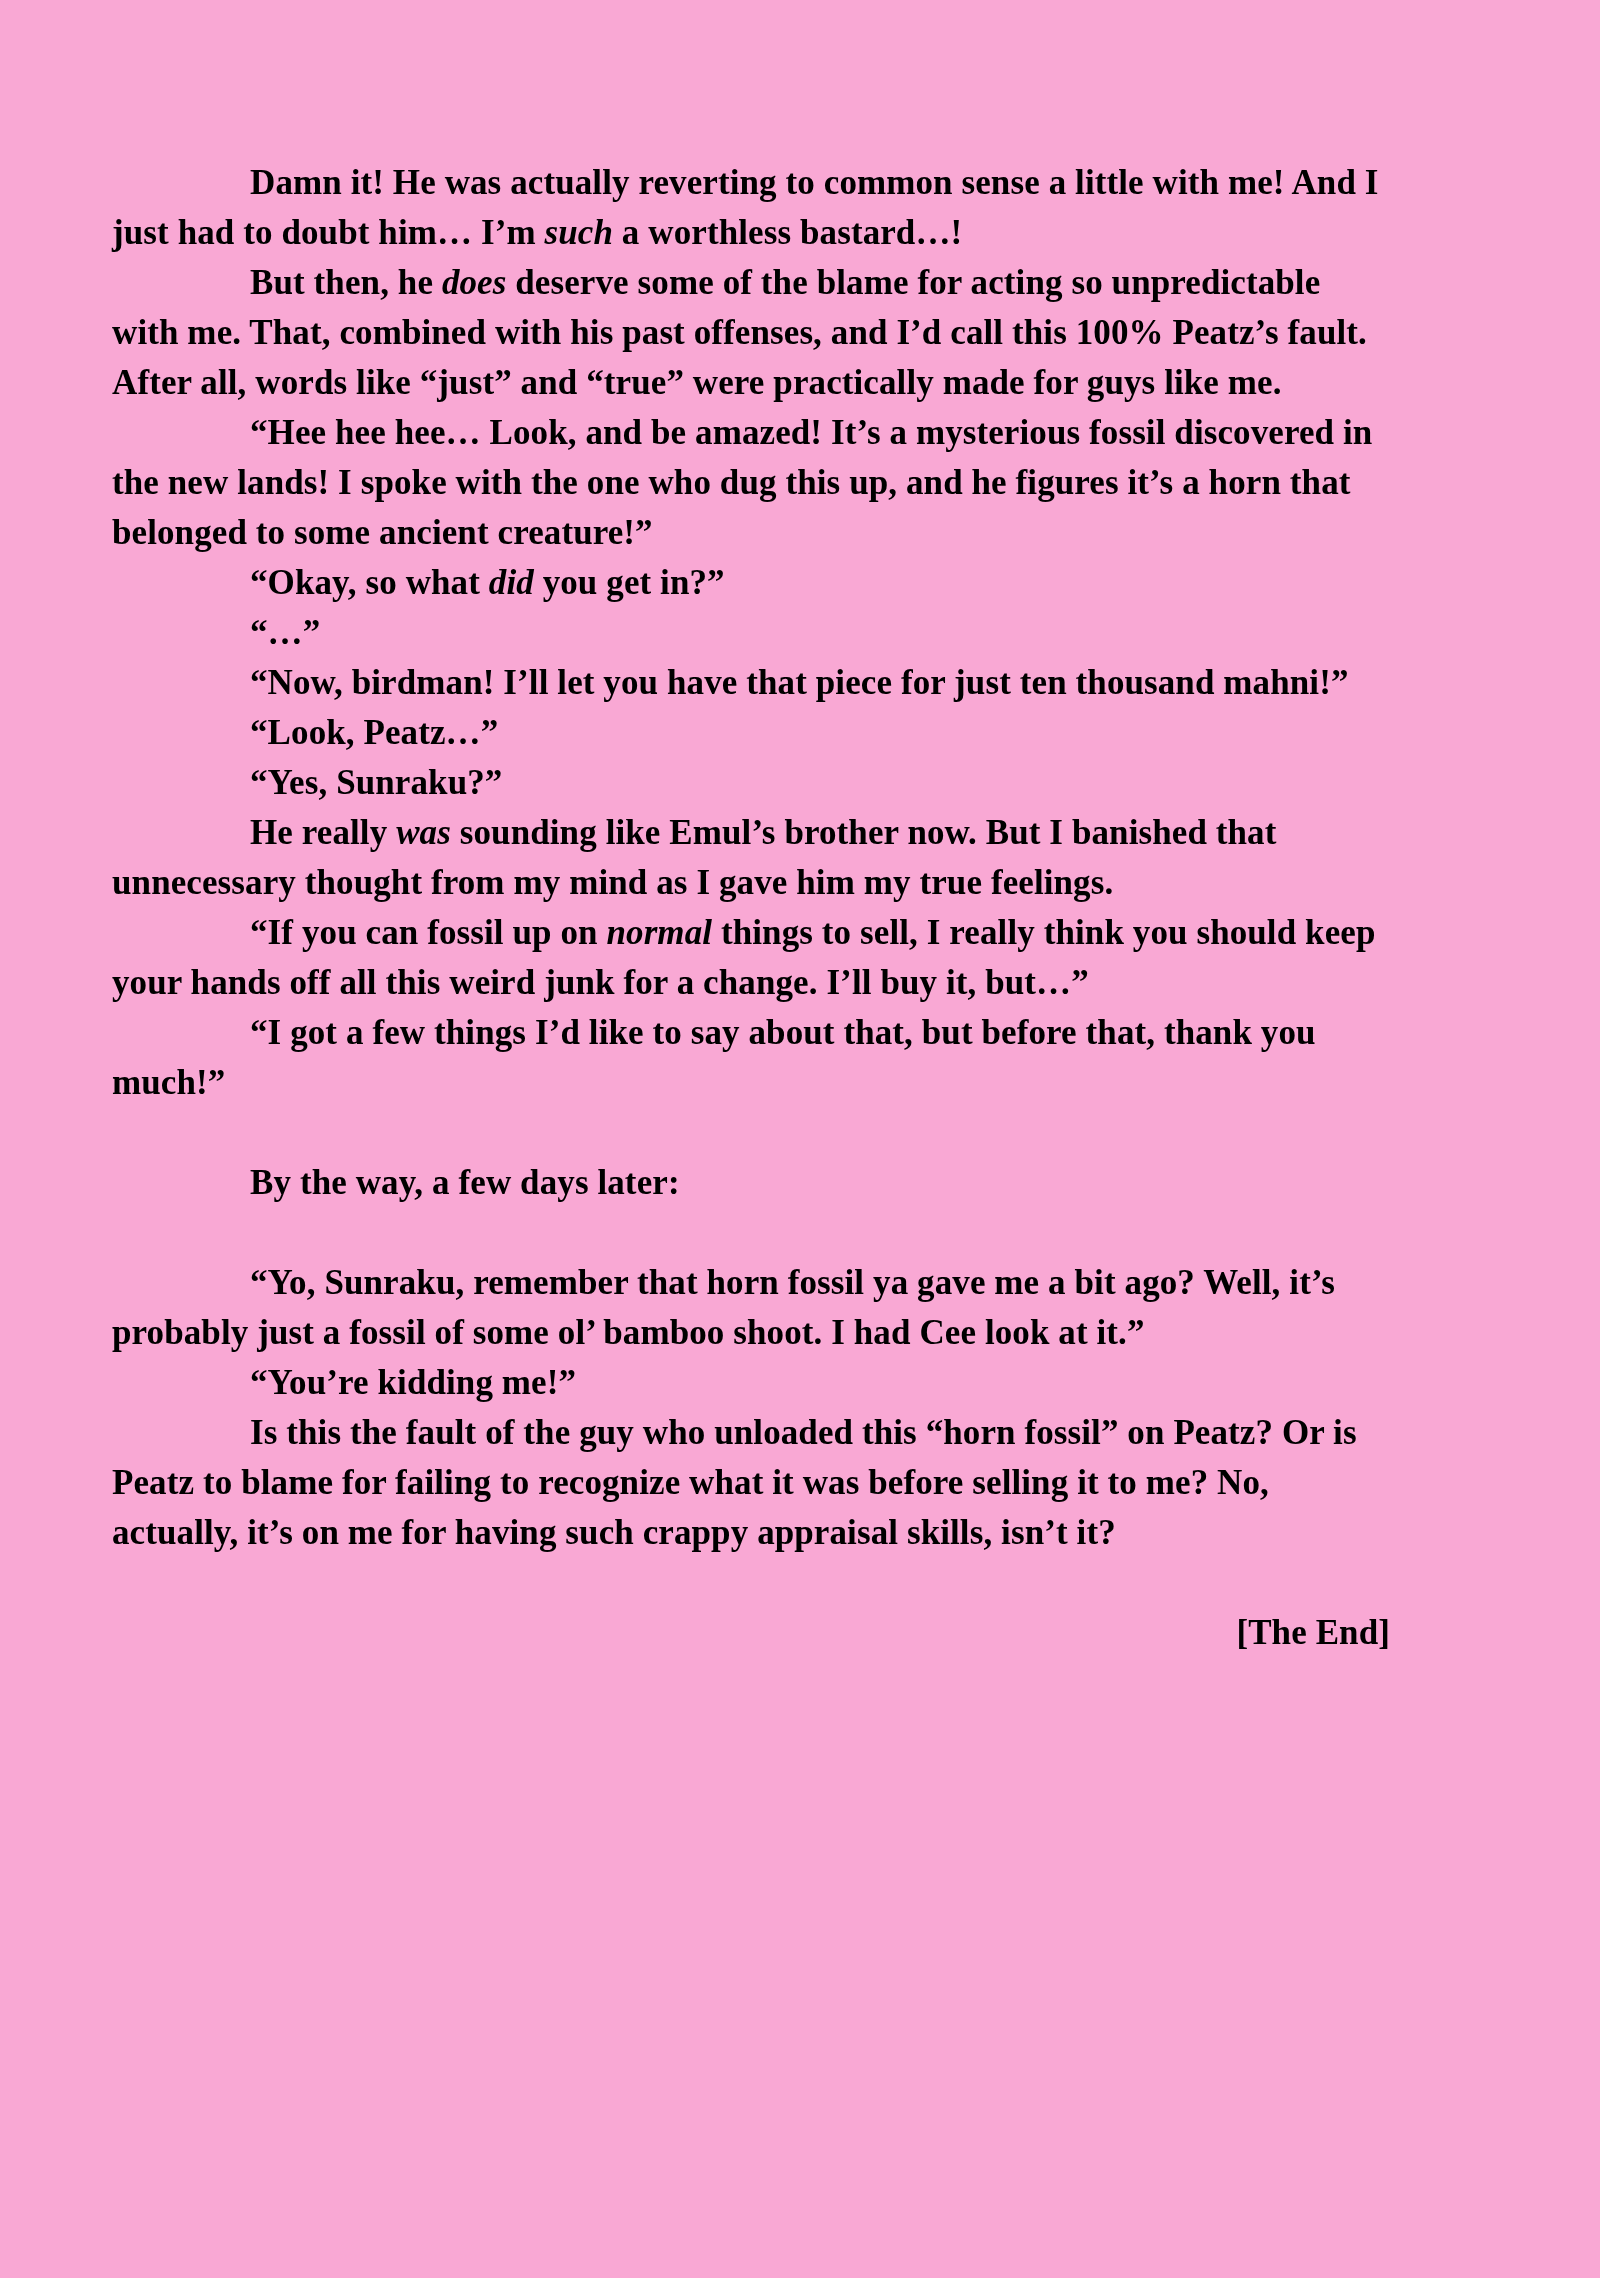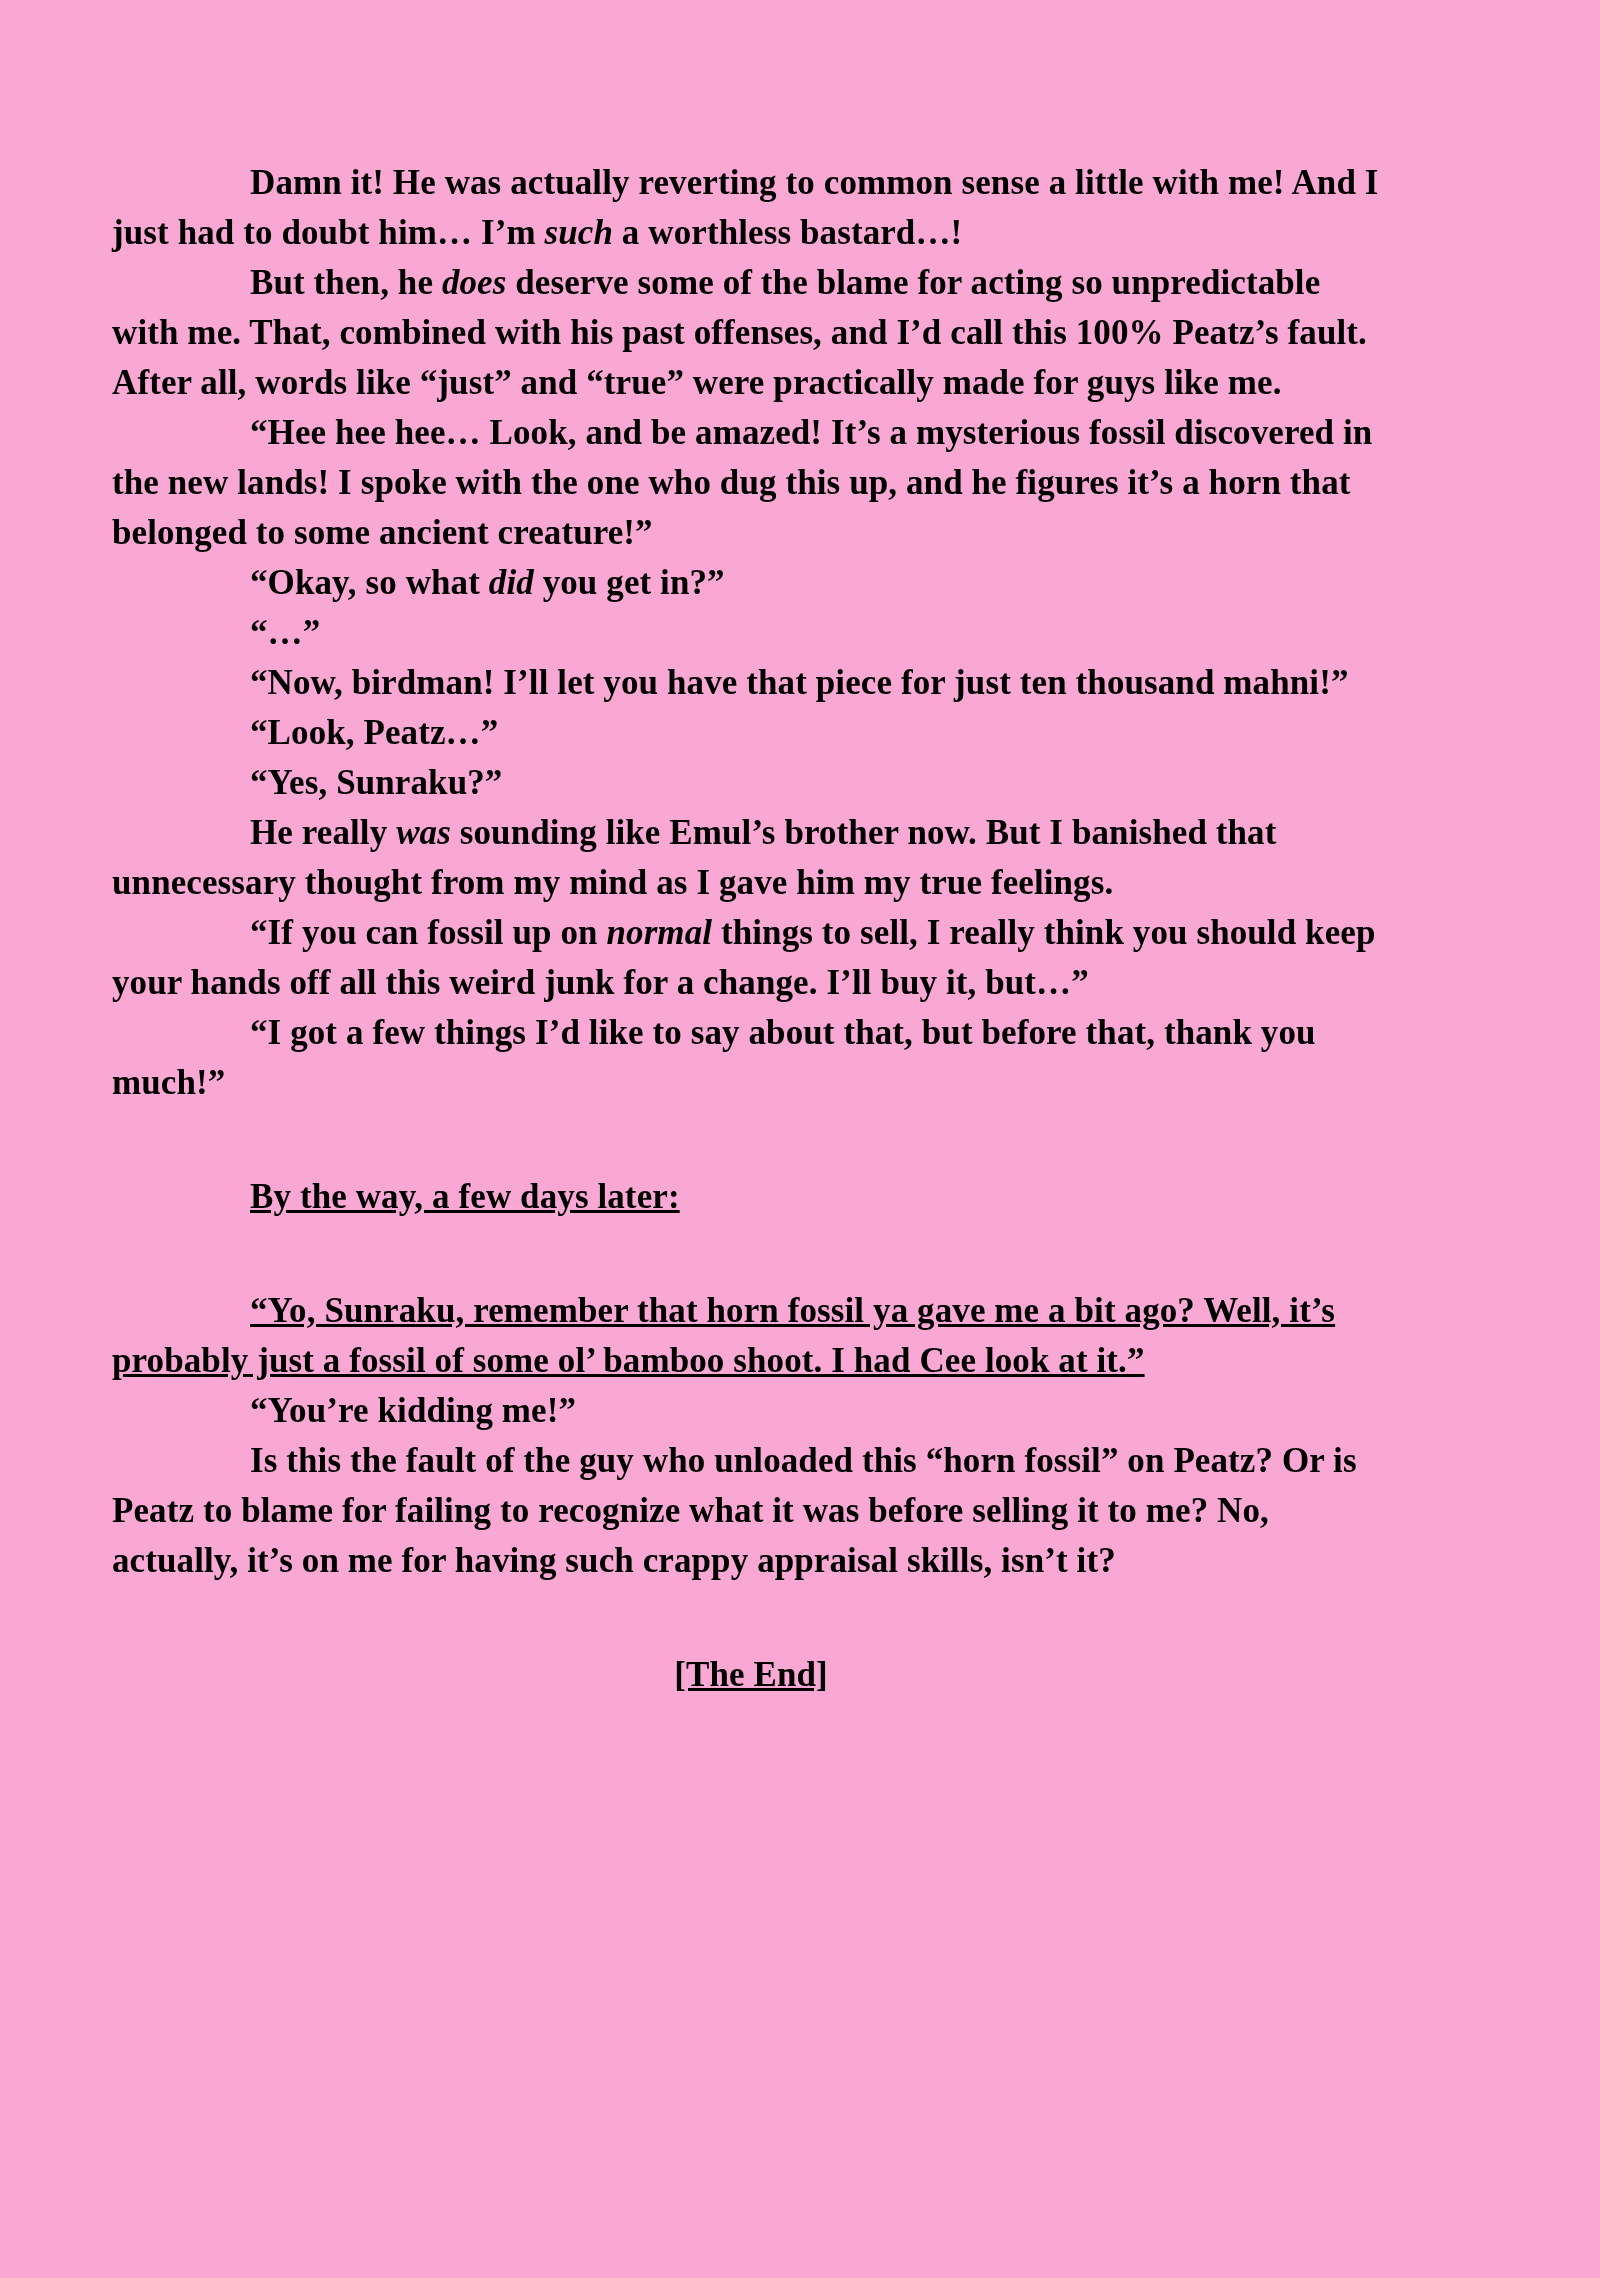--- a/index.html
+++ b/index.html
@@ -33,25 +33,24 @@
     font-weight: 600;
     text-align: left;
     letter-spacing: 0.1px;
   }
   .text-block p {
     margin: 0;
     padding: 0;
     text-indent: 138px;
   }
   .text-block p.gap {
-    margin-top: 64px;
-    text-decoration: underline;
+    margin-top: 50px;
   }
   .text-block p.right {
-    text-align: center;
+    text-align: right;
     text-indent: 0;
   }
   .italic {
     font-style: italic;
   }
 </style>
 </head>
 <body>
 
 <div class="page">

